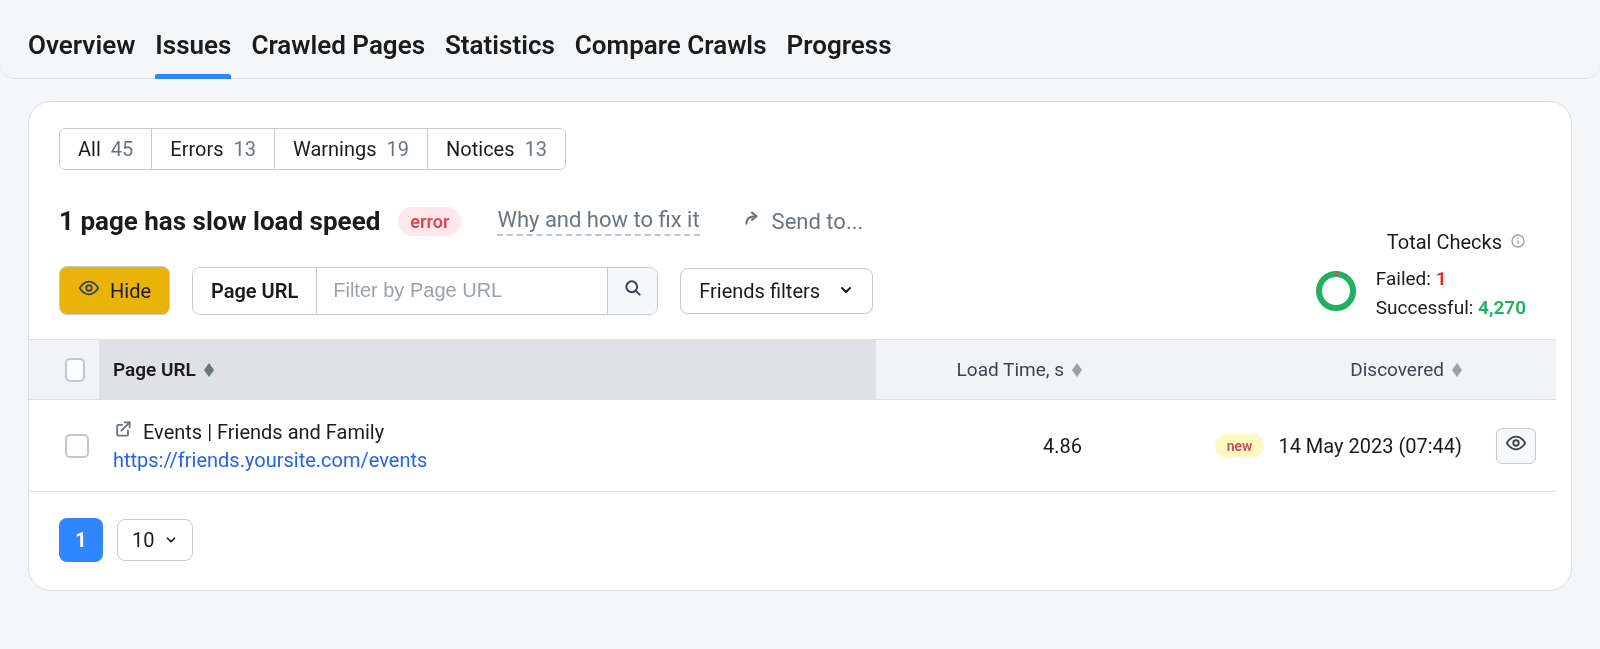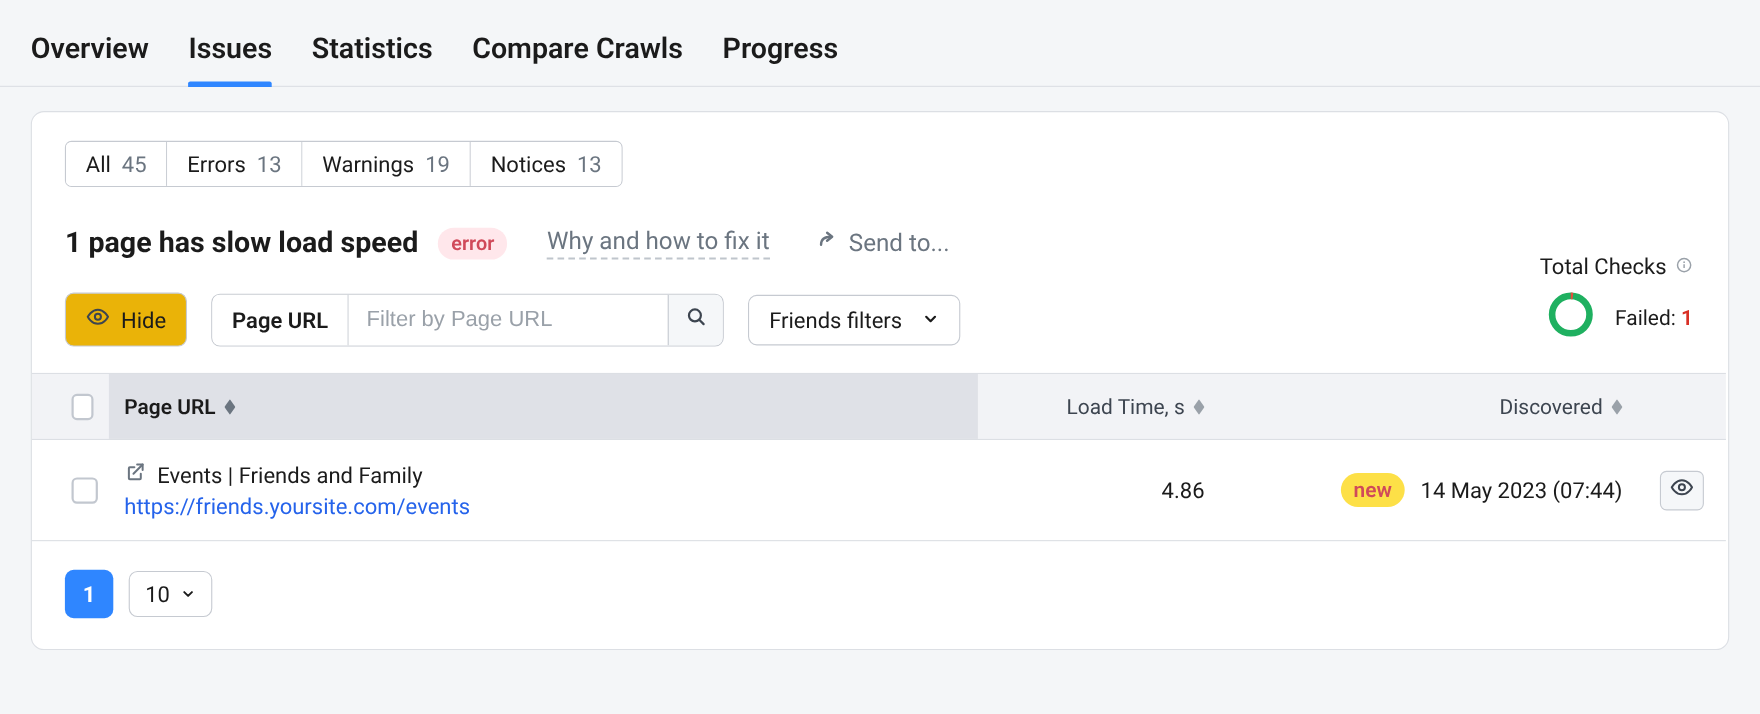--- a/index.html
+++ b/index.html
@@ -27,23 +27,24 @@
     background:var(--bg);
     font-family:-apple-system,BlinkMacSystemFont,"Segoe UI",Roboto,Helvetica,Arial,sans-serif;
     color:var(--text);
     font-size:20px;
     -webkit-font-smoothing:antialiased;
   }
 
   
   .tabs{
     display:flex;
-    gap:36px;
+    gap:20px;
     padding:20px 28px 0 28px;
     border-bottom:1px solid var(--border);
+    border-radius:15px;
   }
   .tab{
     font-size:26px;
     font-weight:600;
     color:var(--text);
     padding:10px 0 18px 0;
     cursor:pointer;
     position:relative;
     white-space:nowrap;
   }
@@ -52,22 +53,22 @@
     position:absolute;left:0;right:0;bottom:-1px;height:5px;
     background:var(--blue-bright);
     border-radius:2px 2px 0 0;
   }
 
   
   .panel{
     margin:22px 28px 24px 28px;
     background:var(--white);
     border:1px solid var(--border);
-    border-radius:12px;
-    padding:26px 32px 28px 30px;
+    border-radius:23px;
+    padding:26px 45px 28px 30px;
   }
 
   
   .pill-group{
     display:inline-flex;
     border:1px solid var(--border-dark);
     border-radius:6px;
     overflow:hidden;
   }
   .pill{
@@ -188,22 +189,22 @@
   }
   .cell{padding:0 14px;font-size:20px;}
   .cell.right{text-align:right;}
   .cell.center{display:flex;justify-content:center;}
   .page-line{display:flex;align-items:center;gap:10px;color:var(--text);}
   .page-url{color:var(--link);font-size:20px;margin-top:4px;cursor:pointer;}
   .ext-icon{flex-shrink:0;}
 
   .disc-cell{display:flex;align-items:center;justify-content:flex-end;gap:14px;}
   .badge-new{
-    background:#fde047;color:var(--pink-text);
-    font-size:19px;font-weight:600;padding:4px 12px;border-radius:999px;
+    background:#fef9c3;color:var(--pink-text);
+    font-size:14px;font-weight:600;padding:4px 12px;border-radius:999px;
   }
   .eye-btn{
     width:40px;height:36px;border:1px solid var(--border-dark);border-radius:6px;
     display:flex;align-items:center;justify-content:center;background:#f5f7f9;cursor:pointer;
   }
 
   
   .pager{display:flex;align-items:center;gap:14px;margin-top:26px;}
   .page-num{
     width:44px;height:44px;border-radius:8px;background:var(--blue-bright);
@@ -218,20 +219,21 @@
 
   
   .muted{color:var(--muted);}
 </style>
 </head>
 <body>
 
 <div class="tabs">
   <div class="tab">Overview</div>
   <div class="tab active">Issues</div>
+  <div class="tab">Crawled Pages</div>
   <div class="tab">Statistics</div>
   <div class="tab">Compare Crawls</div>
   <div class="tab">Progress</div>
 </div>
 
 <div class="panel">
 
   
   <div class="pill-group">
     <div class="pill">
@@ -318,20 +320,24 @@
           <svg class="donut" viewBox="0 0 44 44">
             <circle cx="22" cy="22" r="17" fill="none" stroke="#1fb060" stroke-width="6"></circle>
             <circle cx="22" cy="22" r="17" fill="none" stroke="#e74c3c" stroke-width="6" stroke-dasharray="2 200" transform="rotate(-90 22 22)"></circle>
           </svg>
         </span>
         <div class="tc-lines">
           <div>
             <span>Failed:</span>
             <span class="fail-num">1</span>
           </div>
+          <div>
+            <span>Successful:</span>
+            <span class="succ-num">4,270</span>
+          </div>
         </div>
       </div>
     </div>
   </div>
 
   
   <div class="table">
     <div class="thead">
       <div class="th">
         <div class="checkbox" style="margin-left:22px;"></div>

